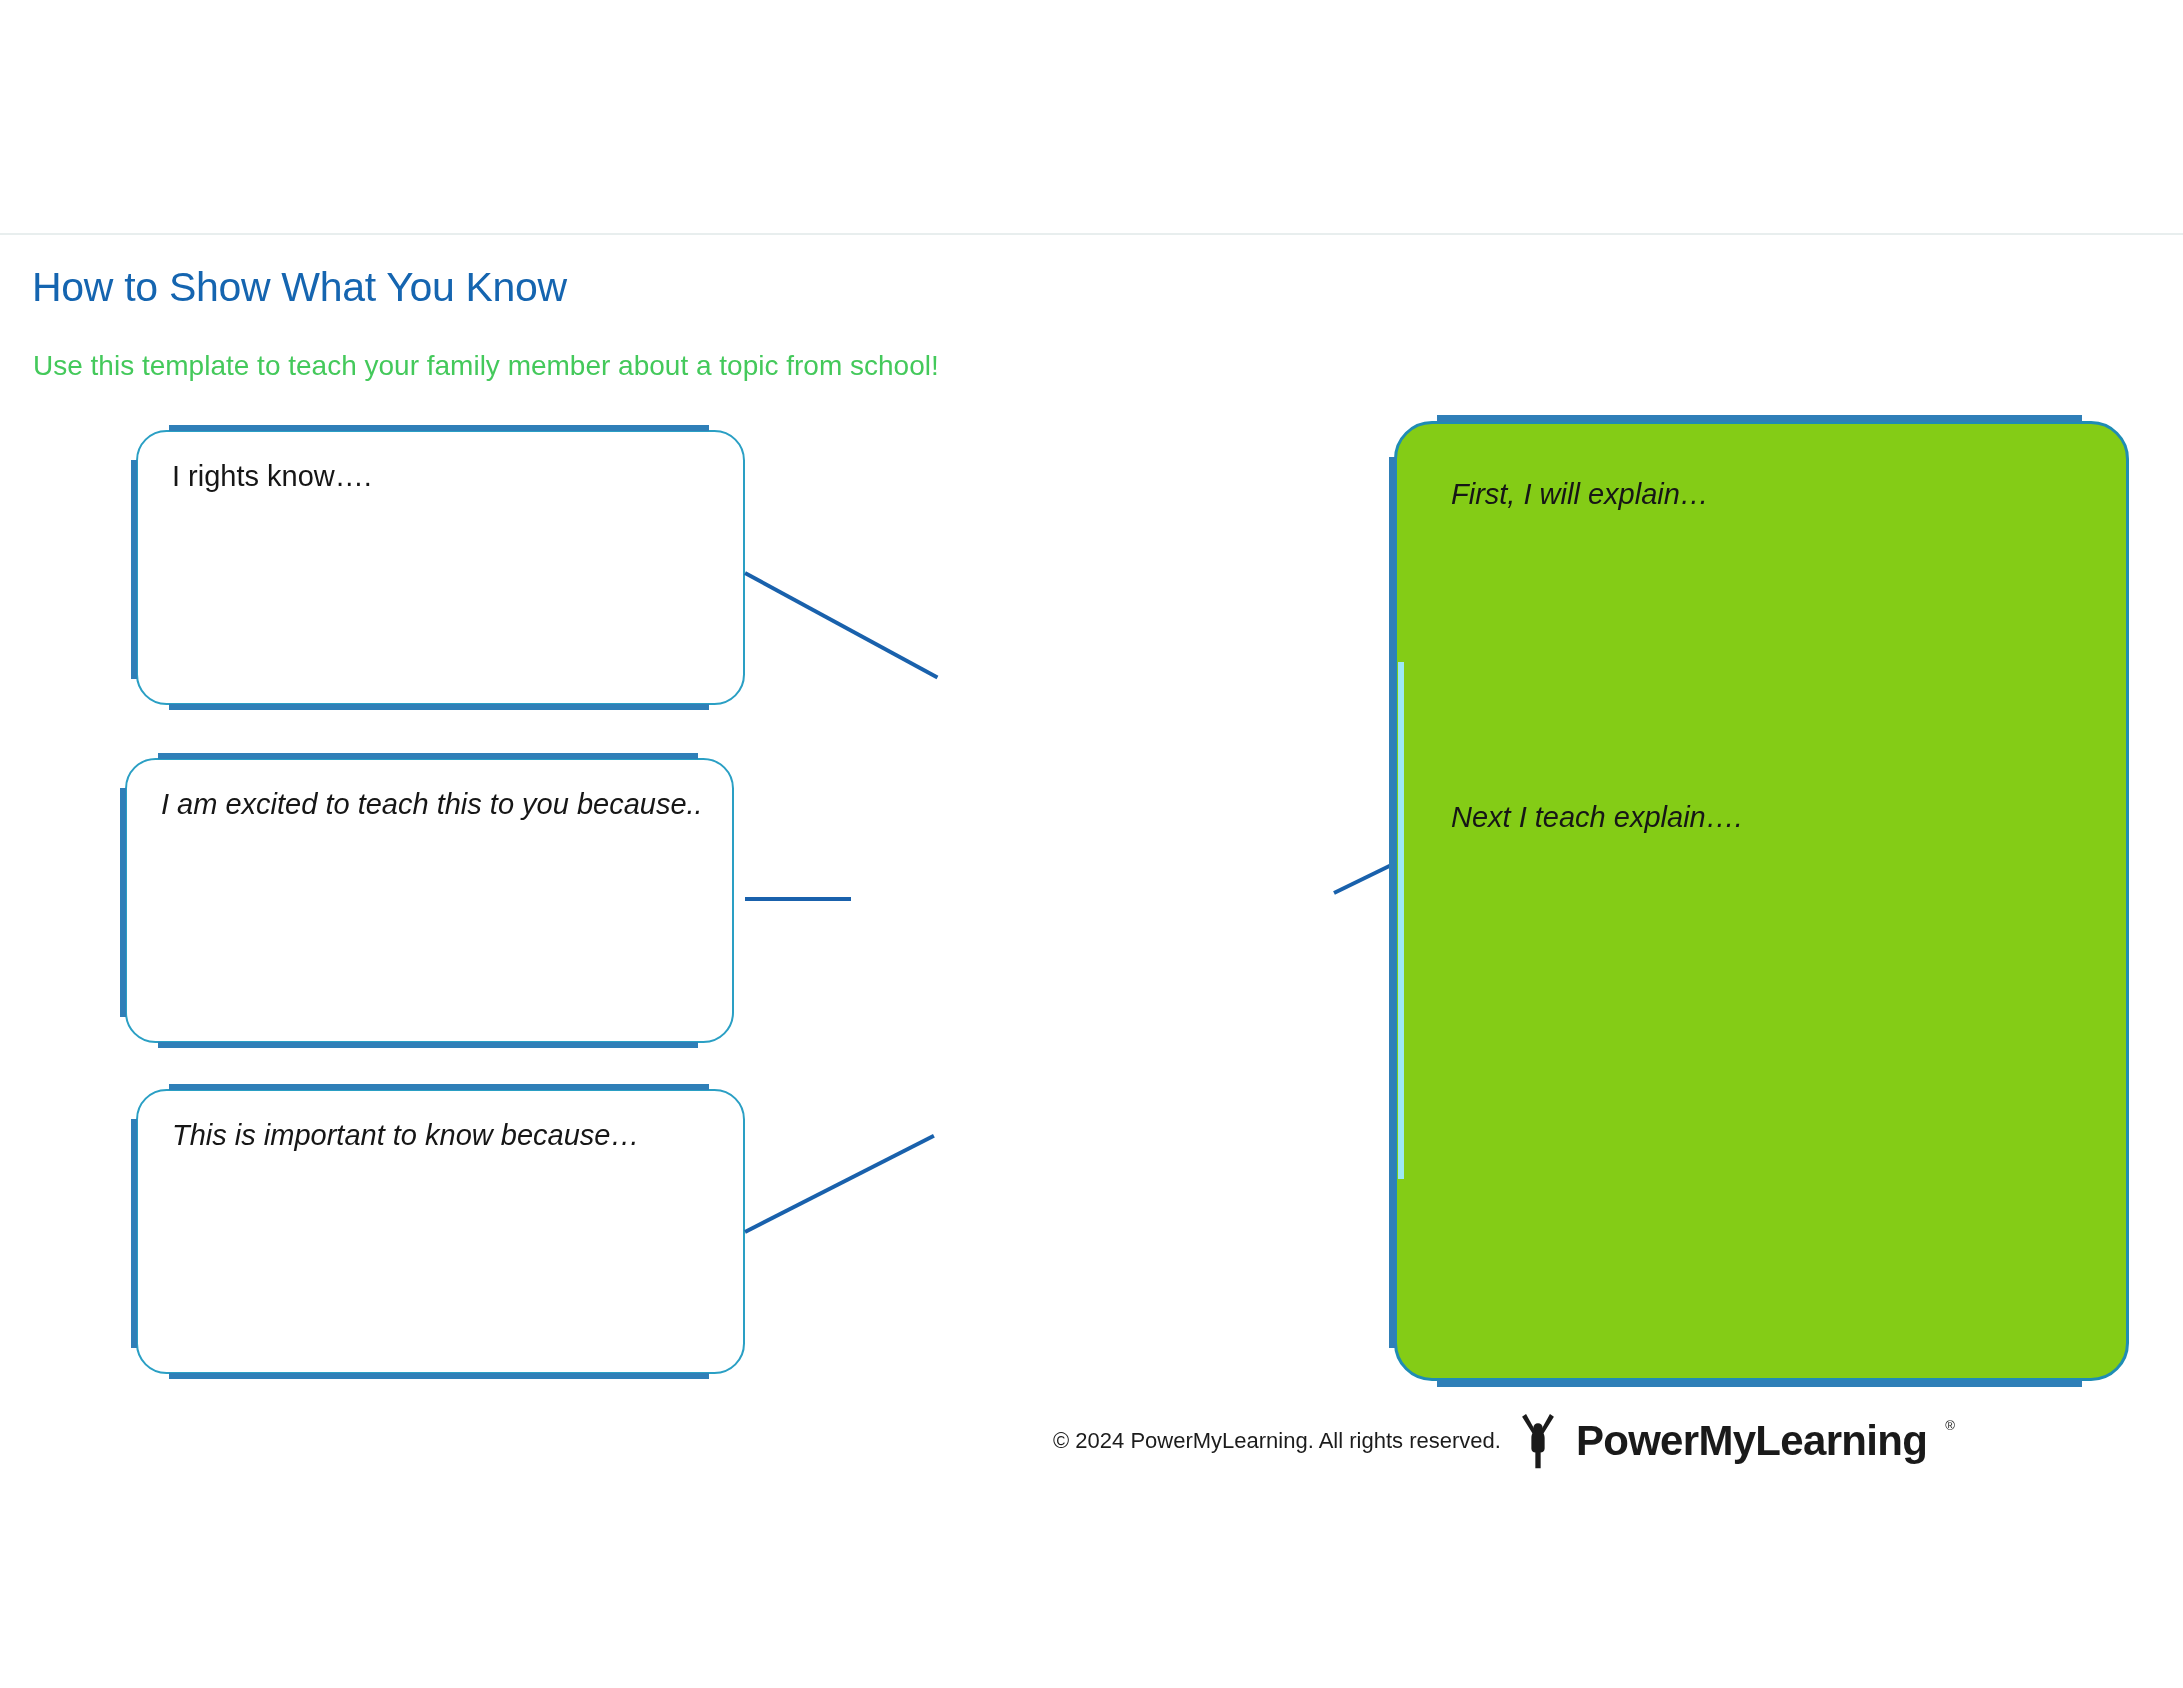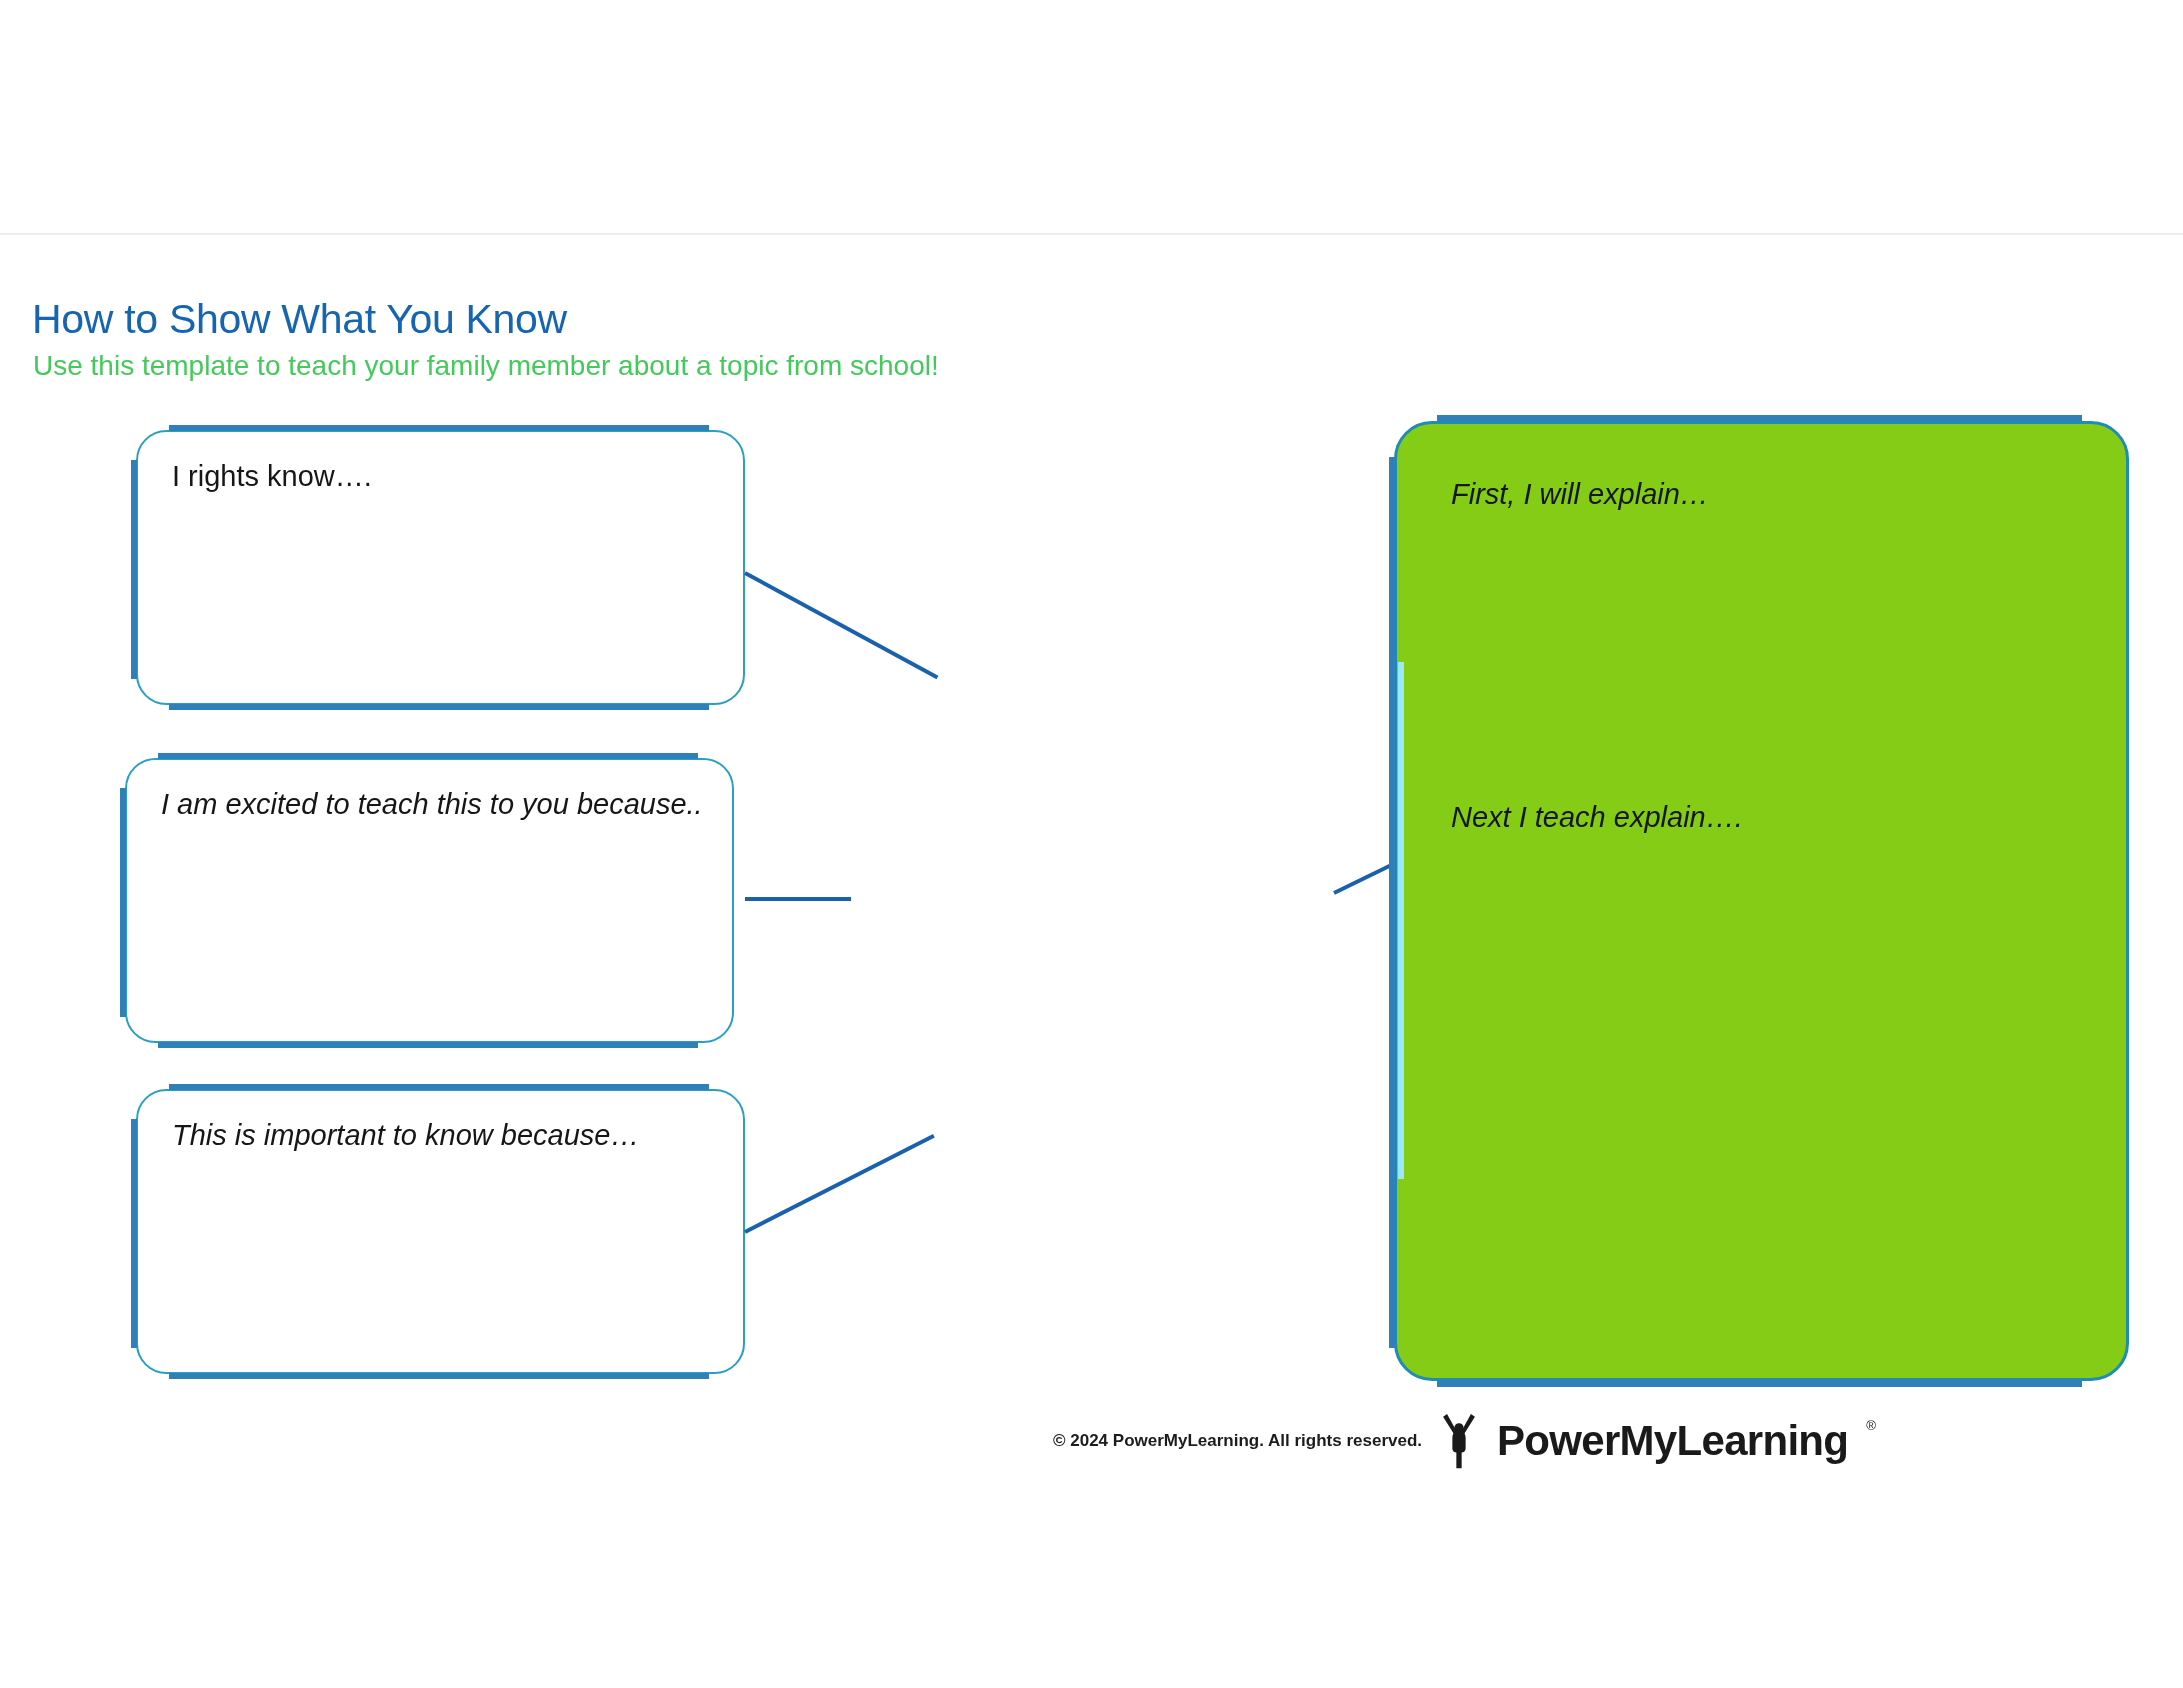--- a/index.html
+++ b/index.html
@@ -32,21 +32,20 @@
   .page-title {
     position: absolute;
     left: 32px;
     top: 264px;
     font-size: 41px;
     font-weight: 400;
     letter-spacing: -0.3px;
     color: #1565b0;
     white-space: nowrap;
     font-stretch: condensed;
-    margin-top: 32px;
   }
   .page-subtitle {
     position: absolute;
     left: 33px;
     top: 350px;
     font-size: 28px;
     font-weight: 400;
     color: #44c95b;
     white-space: nowrap;
     font-stretch: condensed;
@@ -195,22 +194,22 @@
   
   #footer {
     position: absolute;
     left: 1053px;
     top: 1410px;
     display: flex;
     align-items: center;
     gap: 17px;
   }
   #copyright {
-    font-size: 17px;
-    font-weight: bold;
+    font-size: 22px;
+    font-weight: normal;
     color: #1c1c1c;
     white-space: nowrap;
     font-stretch: condensed;
   }
   #logo {
     display: flex;
     align-items: center;
     gap: 18px;
   }
   #logo-wordmark {

